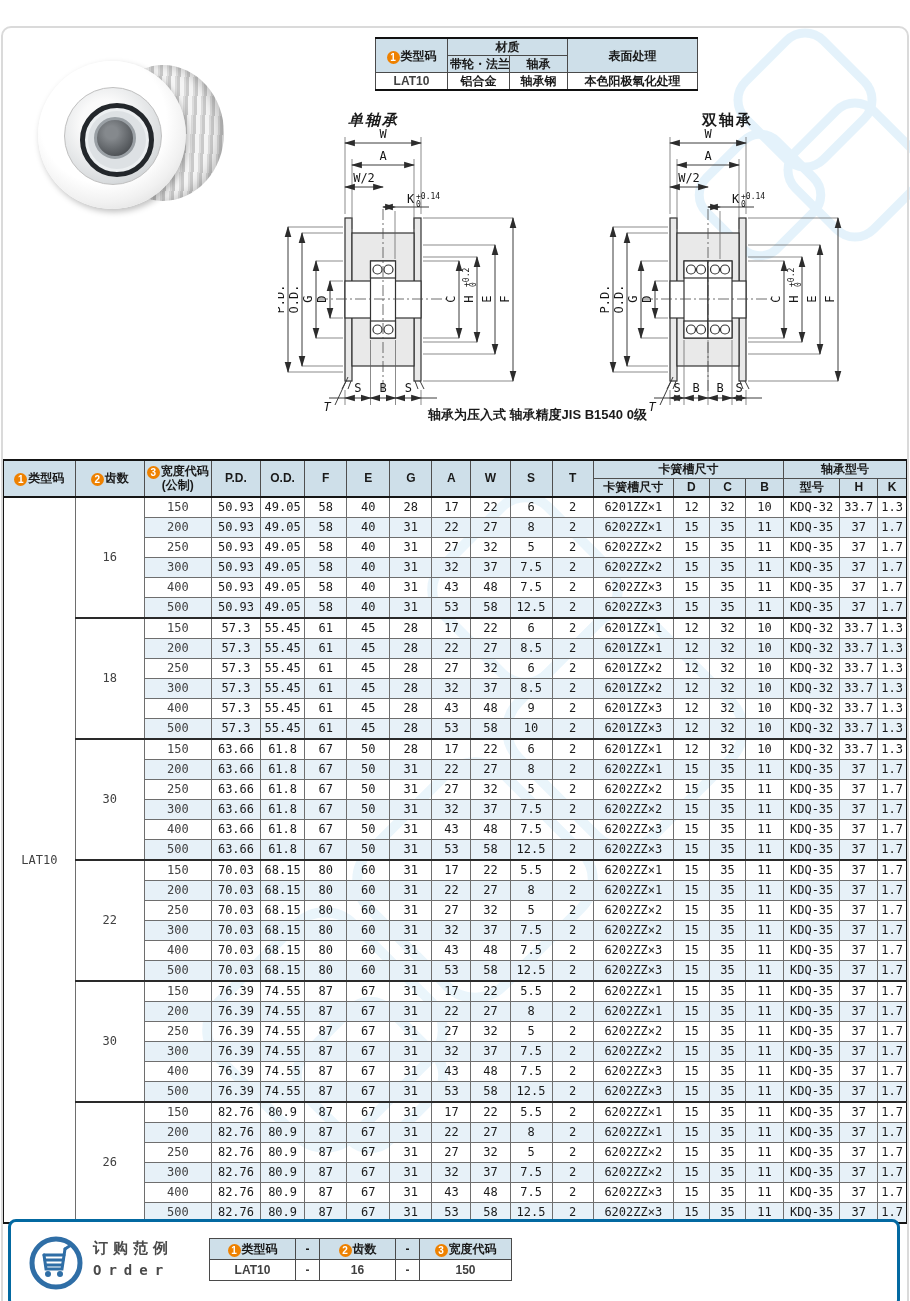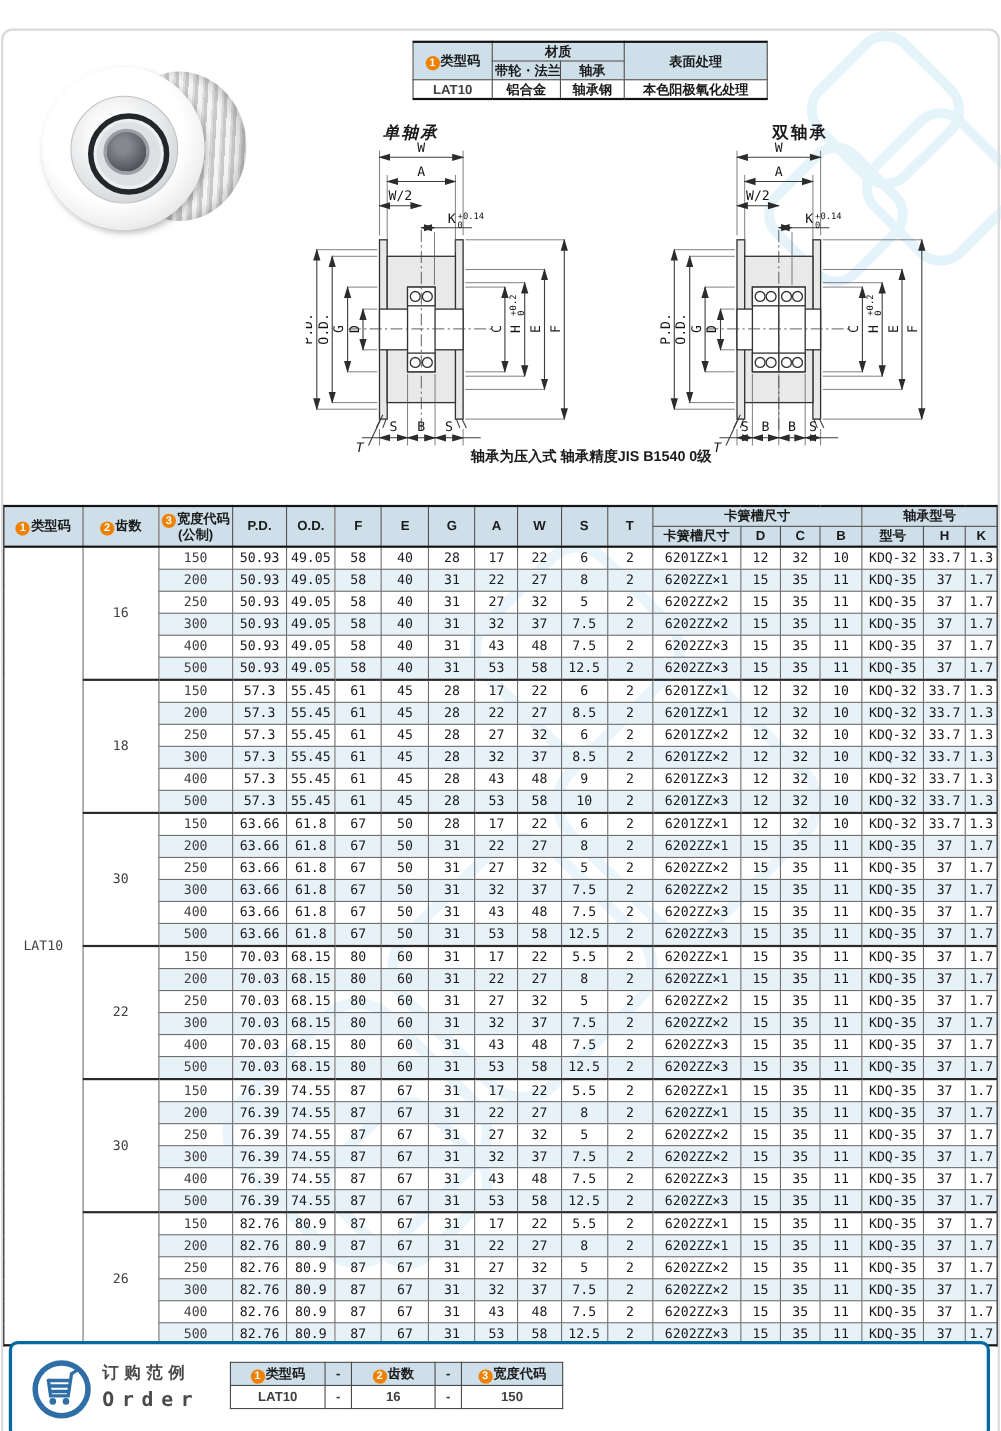--- a/index.html
+++ b/index.html
@@ -58,21 +58,21 @@
   #mainTable tr.grp td{border-top:2px solid #2a2a2a;}
   #mainTable td.num{font-family:"DejaVu Sans Mono","Liberation Mono",monospace;}
   .badge{display:inline-block;width:13px;height:13px;line-height:13px;border-radius:50%;background:#ee8100;color:#fff;font-size:10px;font-weight:bold;text-align:center;margin-right:1px;vertical-align:-1px;}
   .hdr2{display:block;line-height:13px;}
 
   
   #footer{position:absolute;left:8px;top:1194px;width:886px;height:83px;border:3px solid #0369a1;border-radius:8px;background:#fff;z-index:2;}
   #cartIcon{position:absolute;left:16px;top:12px;}
   #orderTitles{position:absolute;left:82px;top:17px;color:#4a4a4a;font-weight:bold;}
   #orderTitles .cn{font-size:15px;letter-spacing:5px;}
-  #orderTitles .en{font-size:18px;letter-spacing:7px;font-family:"DejaVu Sans Mono",monospace;margin-top:4px;}
+  #orderTitles .en{font-size:14px;letter-spacing:7px;font-family:"DejaVu Sans Mono",monospace;margin-top:4px;}
   #orderTable{position:absolute;left:198px;top:16px;border-collapse:collapse;table-layout:fixed;font-size:12px;}
   #orderTable th,#orderTable td{border:1px solid #4a4a4a;text-align:center;height:20px;line-height:20px;padding:0 4px;white-space:nowrap;font-weight:bold;}
   #orderTable th{background:#cedfe9;}
 </style>
 </head>
 <body>
 
 <div id="page">
 
   <svg class="wm" style="left:690px;top:0px;" width="220" height="260">

